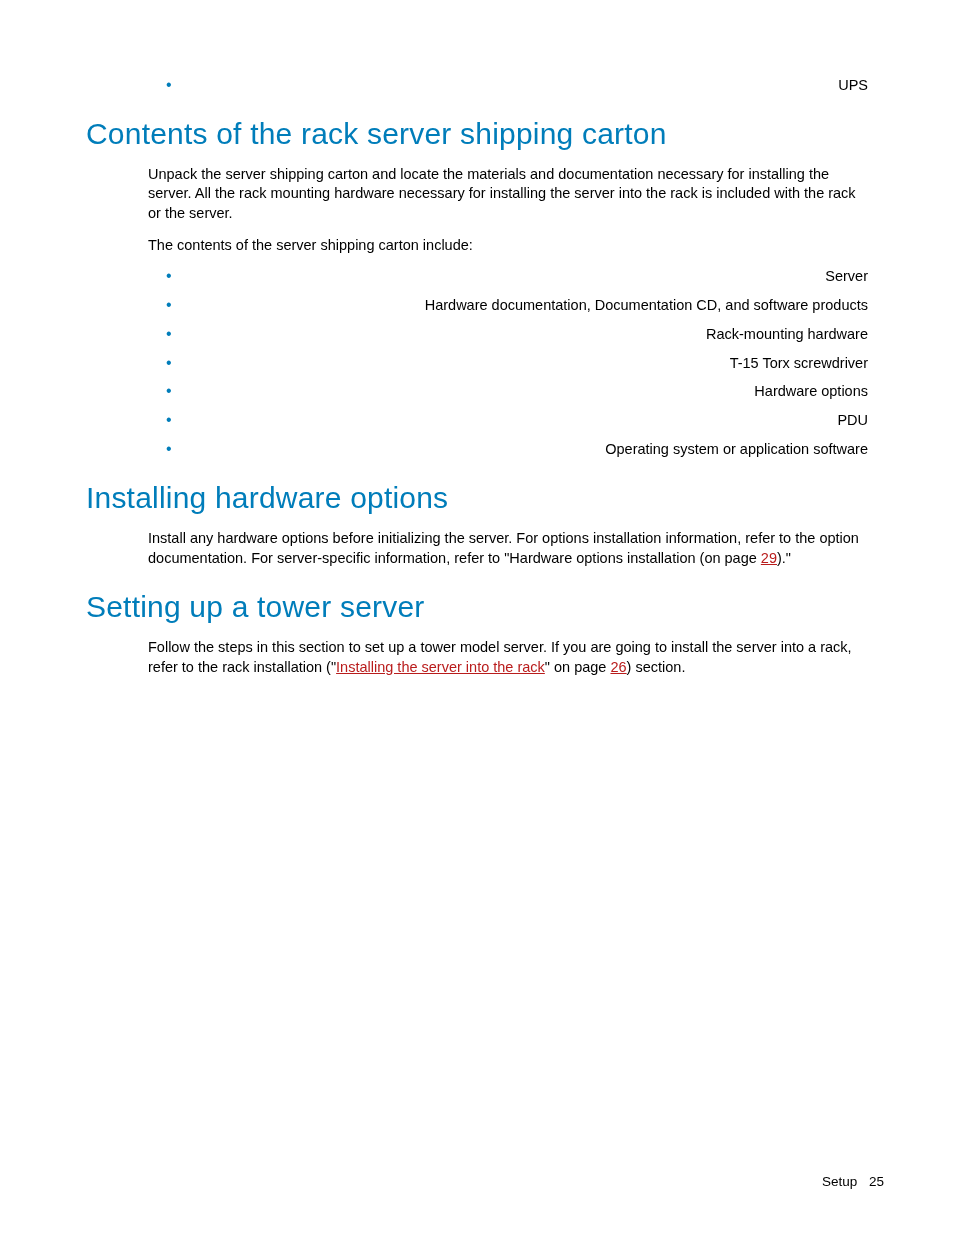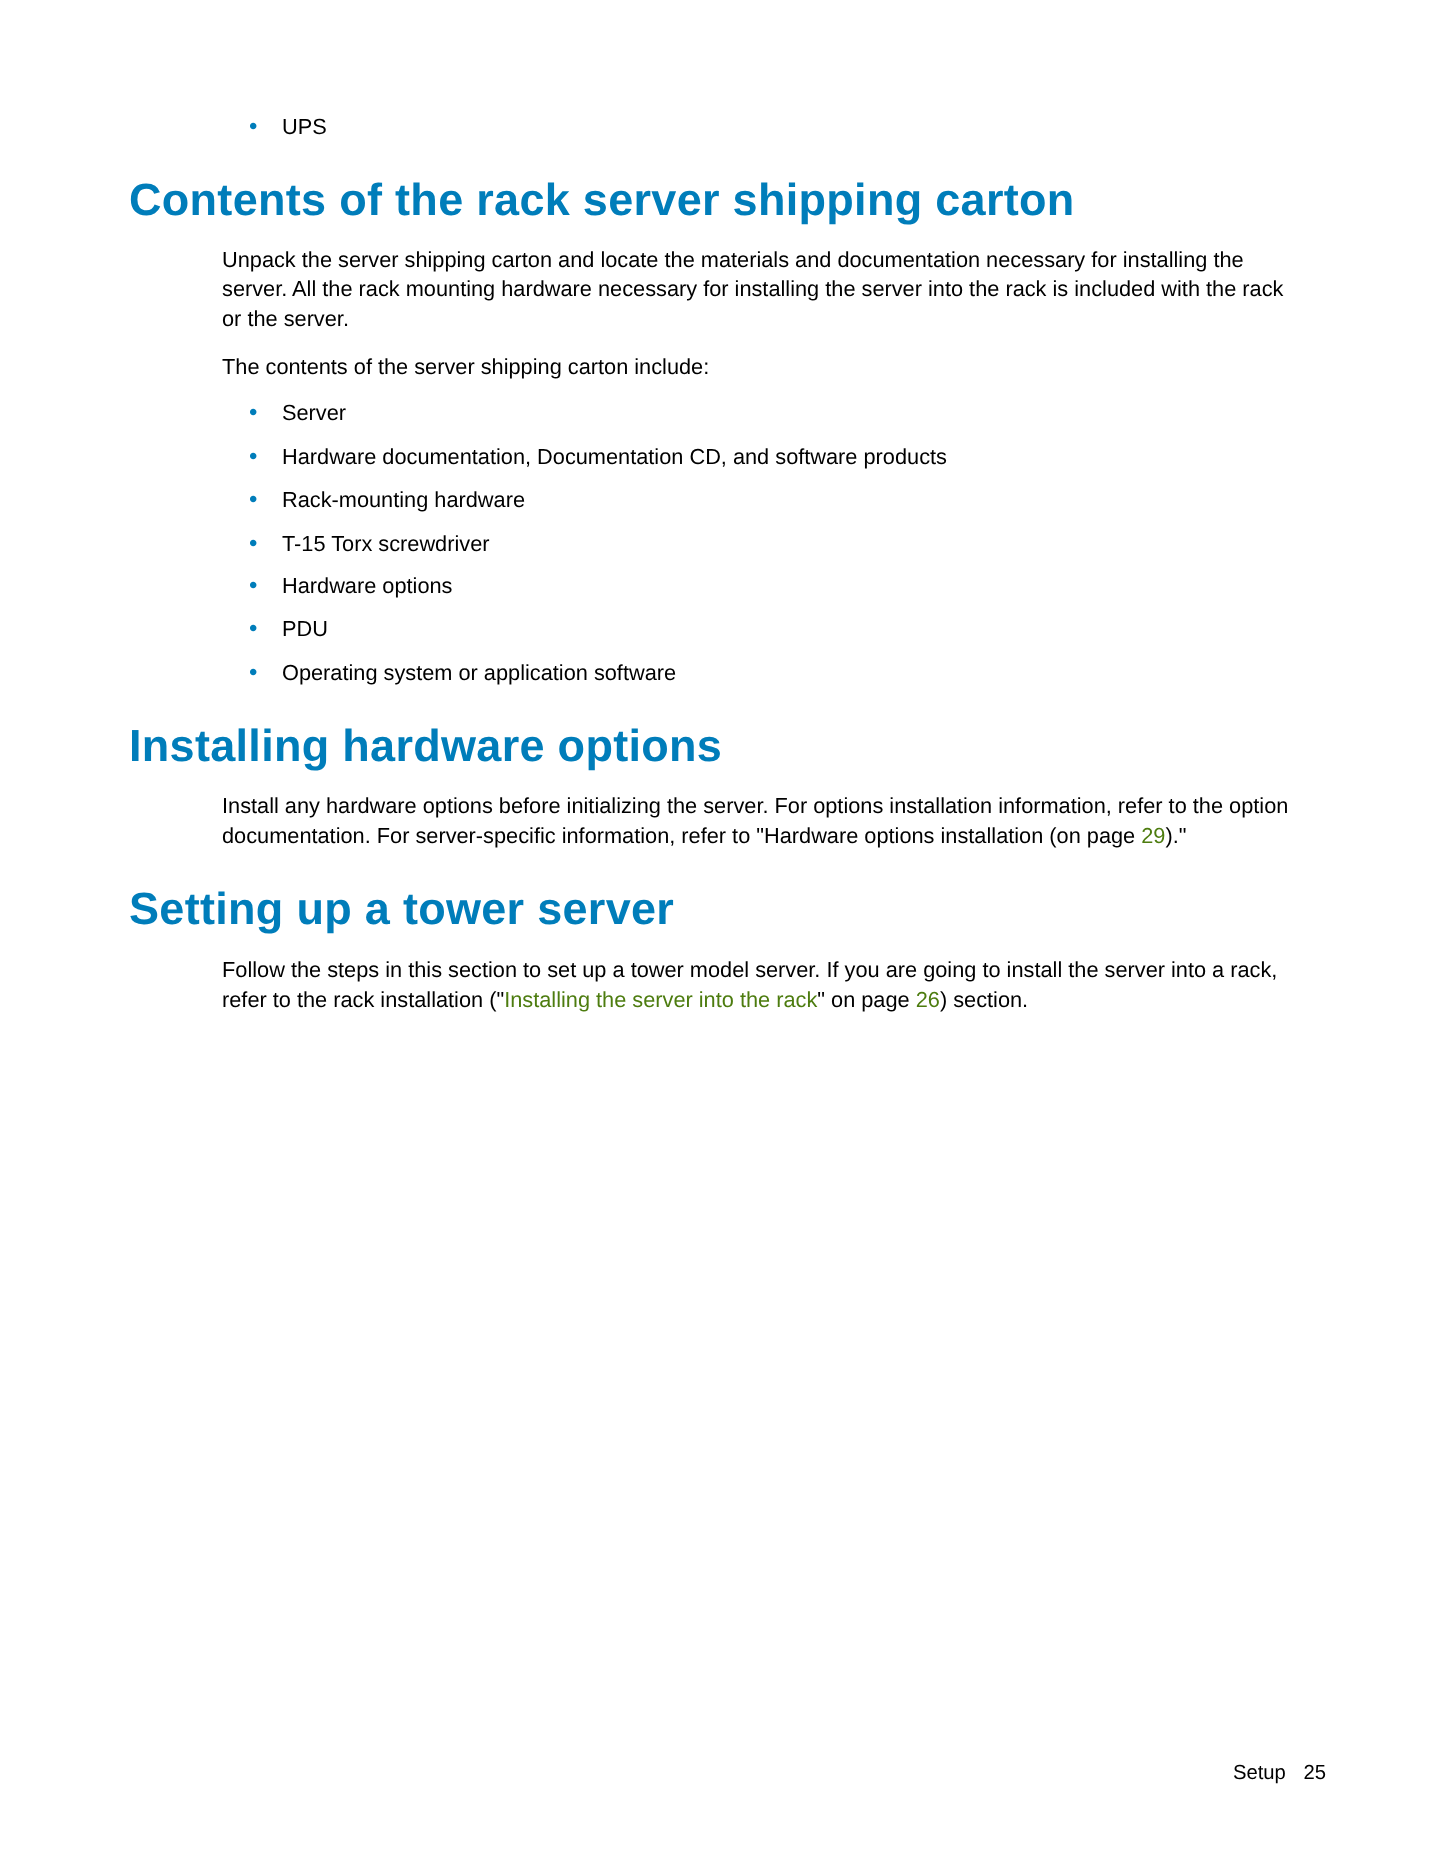--- a/index.html
+++ b/index.html
@@ -14,51 +14,53 @@
     box-sizing: border-box;
   }
   .page {
     padding: 76px 86px 0 86px;
     box-sizing: border-box;
   }
   .top-bullets, .bullets {
     list-style: none;
     padding: 0;
     margin: 0 0 8px 62px;
+    text-align: right;
   }
   .top-bullets li, .bullets li {
     position: relative;
     padding-left: 40px;
     margin: 0 0 10px 0;
     font-size: 14.5px;
     line-height: 1.3;
   }
   .top-bullets li::before, .bullets li::before {
     content: "•";
     color: #007dba;
     position: absolute;
     left: 18px;
     top: -1px;
     font-size: 16px;
   }
   h1.section-heading {
     font-family: "Futura", "Century Gothic", "Trebuchet MS", Arial, sans-serif;
-    font-weight: 700;
+    font-weight: 400;
     color: #007dba;
     font-size: 30px;
     margin: 22px 0 14px 0;
     letter-spacing: 0.2px;
   }
   p.body {
     margin: 0 0 12px 62px;
     font-size: 14.5px;
     line-height: 1.35;
   }
   .link {
-    color: #4d7c0f;
+    color: #b91c1c;
+    text-decoration: underline;
   }
   .footer {
     position: absolute;
     bottom: 46px;
     right: 70px;
     font-size: 13.5px;
     color: #000;
   }
   .footer .num {
     margin-left: 8px;

